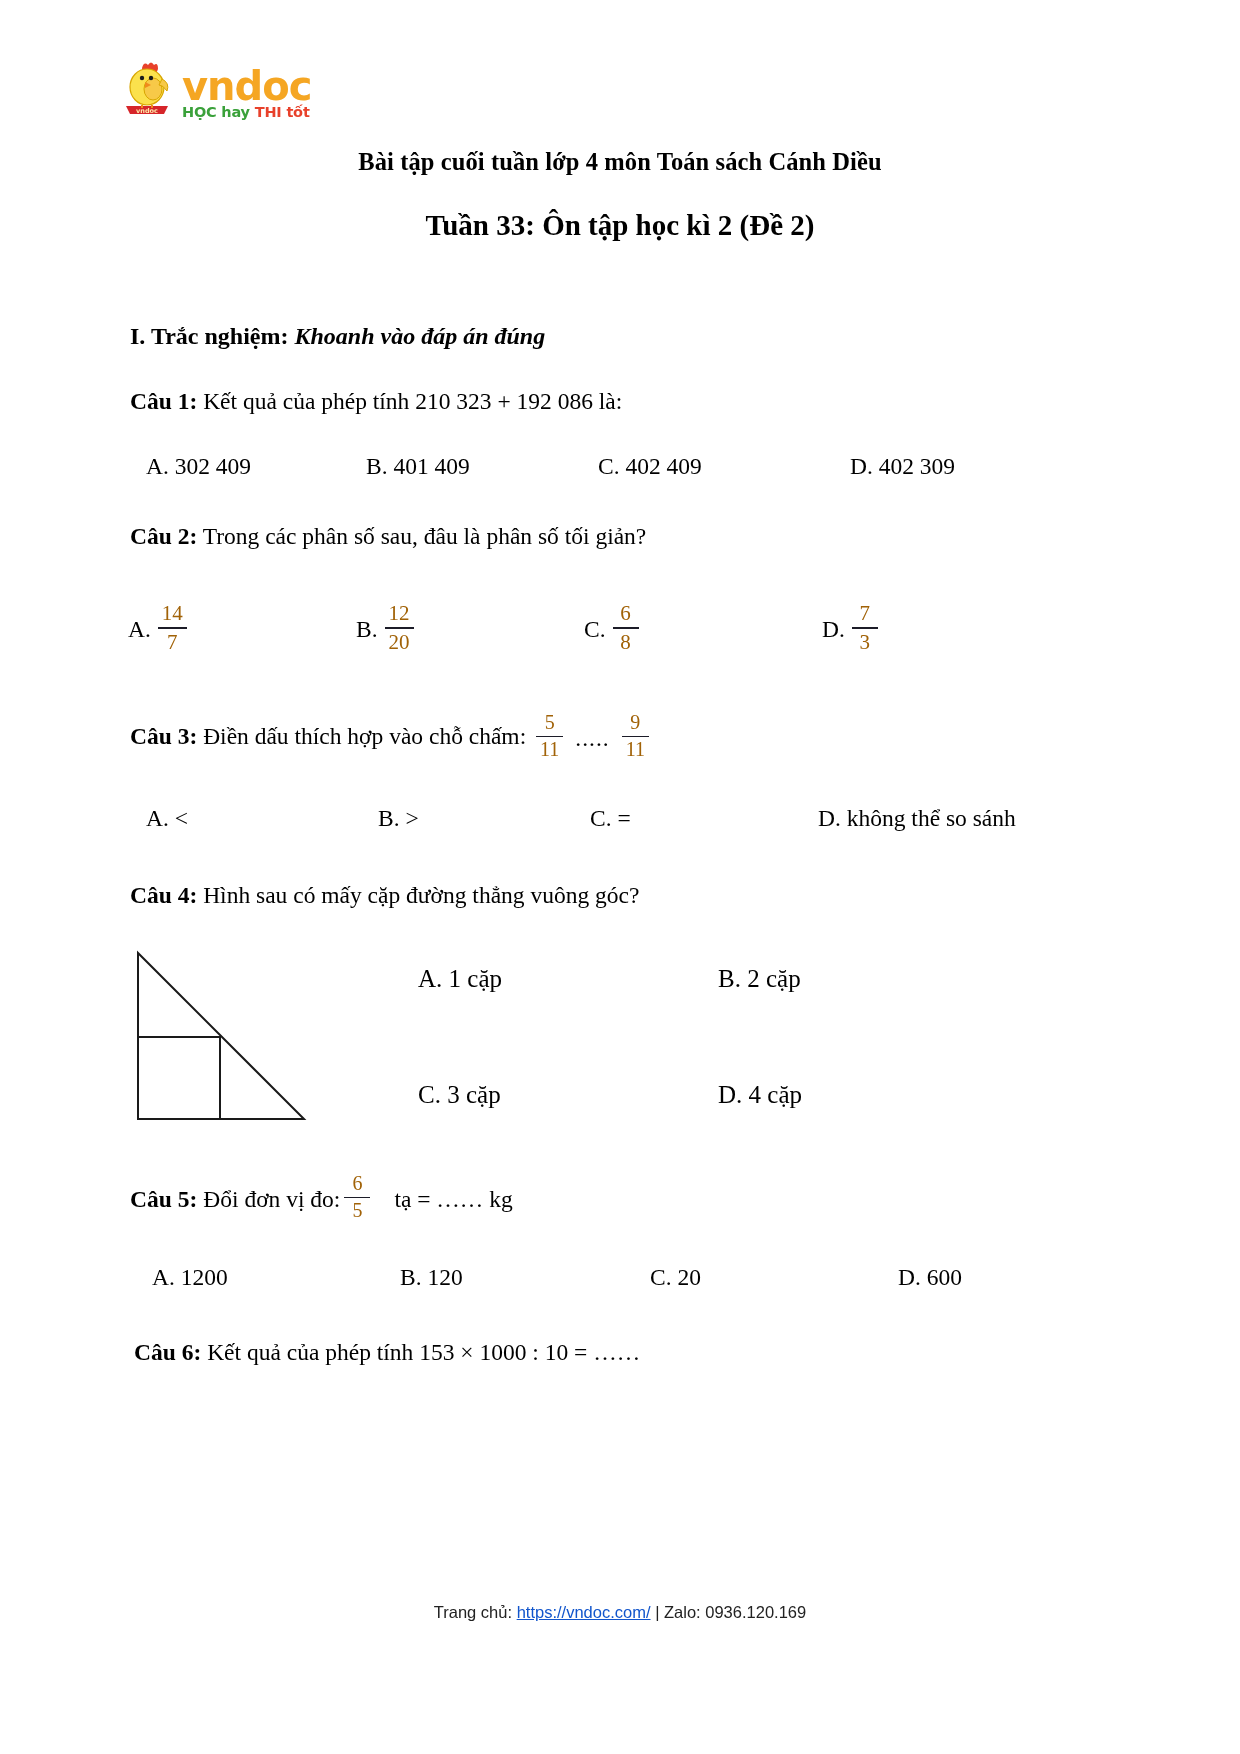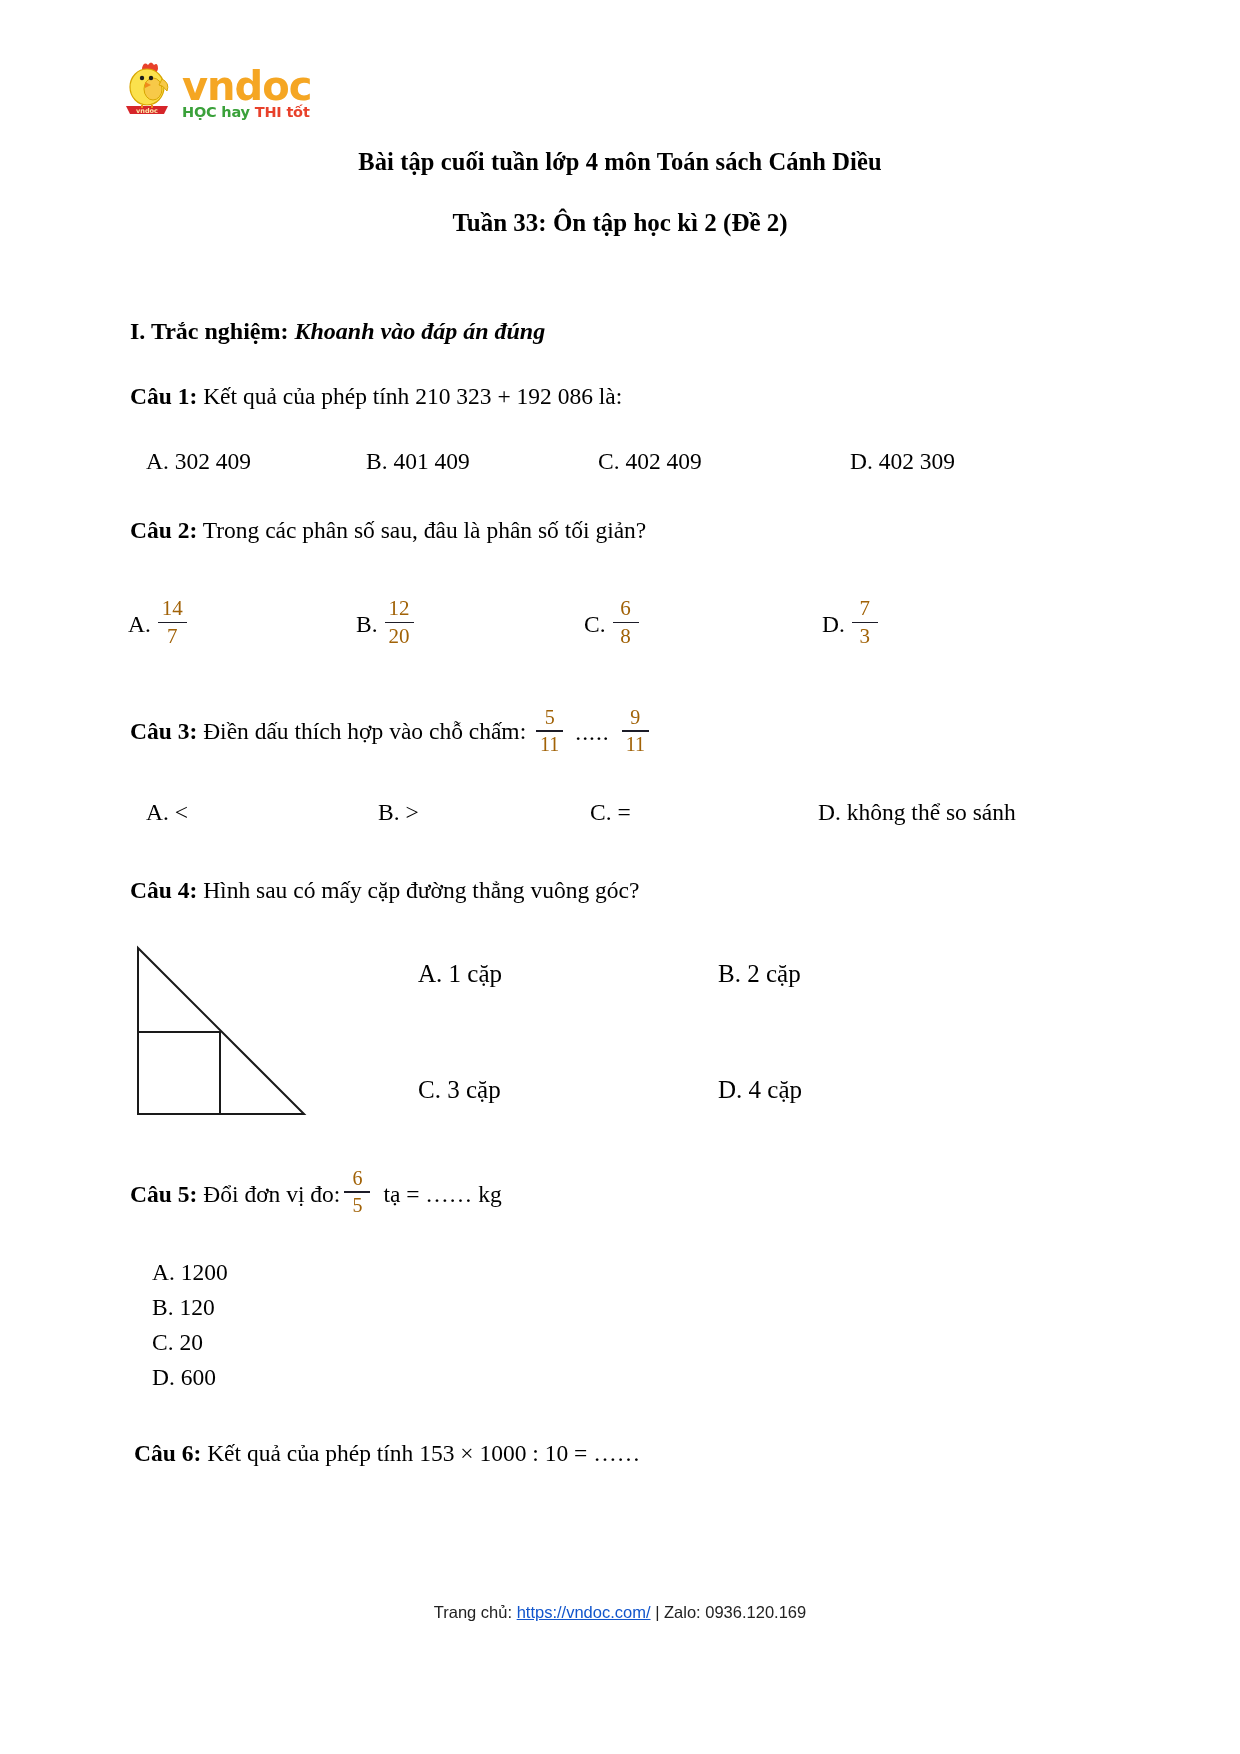--- a/index.html
+++ b/index.html
@@ -55,21 +55,21 @@
     text-align: center;
     font-weight: bold;
     font-size: 24.5px;
     line-height: 1.35;
     margin: 26px 0 0 0;
     letter-spacing: 0.1px;
   }
   .doc-subtitle {
     text-align: center;
     font-weight: bold;
-    font-size: 25px;
+    font-size: 29px;
     line-height: 1.35;
     margin: 28px 0 0 0;
   }
 
   .section-head {
     font-size: 24px;
     margin: 78px 0 0 12px;
   }
   .section-head b { font-weight: bold; }
   .section-head i { font-weight: bold; font-style: italic; }
@@ -91,21 +91,21 @@
   .opts > div { flex: none; margin-left: 20px; }
 
   .opts.o1 > div:nth-child(1) { width: 200px; }
   .opts.o1 > div:nth-child(2) { width: 212px; }
   .opts.o1 > div:nth-child(3) { width: 232px; }
 
   .opts.o3 > div:nth-child(1) { width: 212px; }
   .opts.o3 > div:nth-child(2) { width: 192px; }
   .opts.o3 > div:nth-child(3) { width: 208px; }
 
-  .opts.o5 { margin-left: 14px; flex-direction: column; }
+  .opts.o5 { margin-left: 14px; }
   .opts.o5 > div:nth-child(1) { width: 228px; }
   .opts.o5 > div:nth-child(2) { width: 230px; }
   .opts.o5 > div:nth-child(3) { width: 228px; }
 
   .opts.o6 { margin-left: 8px; }
   .opts.o6 > div:nth-child(1) { width: 216px; }
   .opts.o6 > div:nth-child(2) { width: 240px; }
   .opts.o6 > div:nth-child(3) { width: 240px; }
 
   
@@ -326,21 +326,21 @@
   </div>
 
   <div class="q5">
     <b>Câu 5:</b>
     <span style="margin-left:6px">Đổi đơn vị đo:</span>
     <span class="frac small">
       <span class="num">6</span>
       <span class="bar"></span>
       <span class="den">5</span>
     </span>
-    <span style="margin-left:9px">tạ = …… kg</span>
+    <span style="margin-left:20px">tạ = …… kg</span>
   </div>
   <div class="opts o5" style="margin-top:36px">
     <div><span>A.</span> <span>1200</span></div>
     <div><span>B.</span> <span>120</span></div>
     <div><span>C.</span> <span>20</span></div>
     <div><span>D.</span> <span>600</span></div>
   </div>
 
   <div class="q" style="margin-top:40px;margin-left:16px"><b>Câu 6:</b> <span>Kết quả của phép tính 153 × 1000 : 10  = ……</span></div>
 

